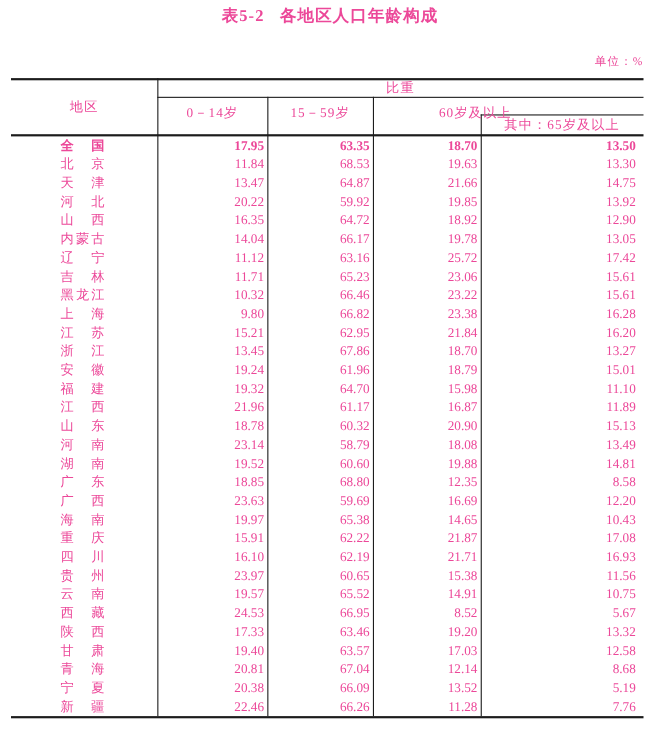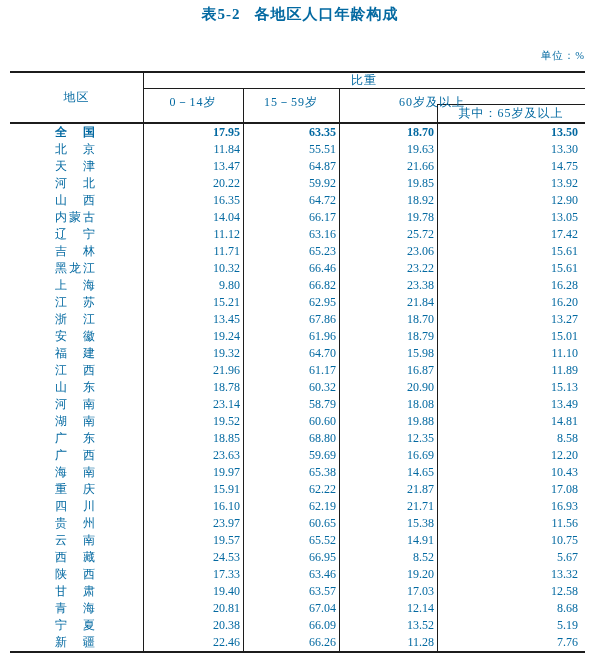--- a/index.html
+++ b/index.html
@@ -1,21 +1,21 @@
 <!DOCTYPE html>
 <html><head>
 <meta charset="utf-8">
 <style>
   html,body{margin:0;padding:0;background:#ffffff;}
   #page{
     position:relative;
     width:600px;height:665px;
     background:#ffffff;
     font-family:"Liberation Serif","DejaVu Serif",serif;
-    color:#0369a1;
+    color:#ec4899;
     overflow:hidden;
   }
   
   #title{
     position:absolute;top:5px;left:0;width:100%;
     text-align:center;font-size:15px;font-weight:bold;
     letter-spacing:1px;
   }
   #title .gap{display:inline-block;width:14px;}
   
@@ -98,21 +98,21 @@
         <div class="trow bold">
           <div class="cell region"><span class="rname">全国</span></div>
           <div class="cell num n1">17.95</div>
           <div class="cell num n2">63.35</div>
           <div class="cell num n3">18.70</div>
           <div class="cell num n4">13.50</div>
         </div>
         <div class="trow">
           <div class="cell region"><span class="rname">北京</span></div>
           <div class="cell num n1">11.84</div>
-          <div class="cell num n2">55.51</div>
+          <div class="cell num n2">68.53</div>
           <div class="cell num n3">19.63</div>
           <div class="cell num n4">13.30</div>
         </div>
         <div class="trow">
           <div class="cell region"><span class="rname">天津</span></div>
           <div class="cell num n1">13.47</div>
           <div class="cell num n2">64.87</div>
           <div class="cell num n3">21.66</div>
           <div class="cell num n4">14.75</div>
         </div>

